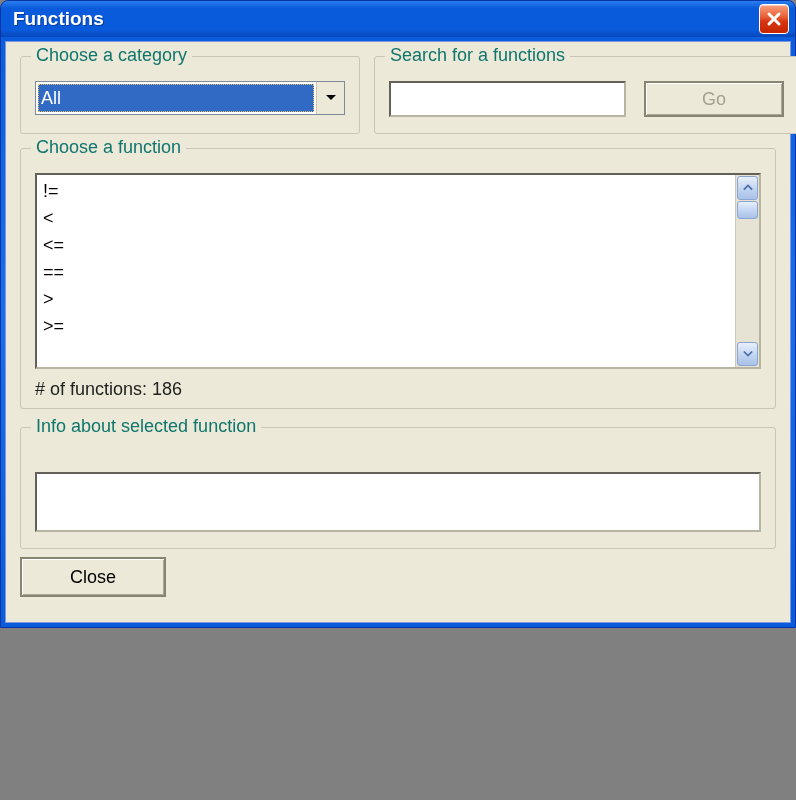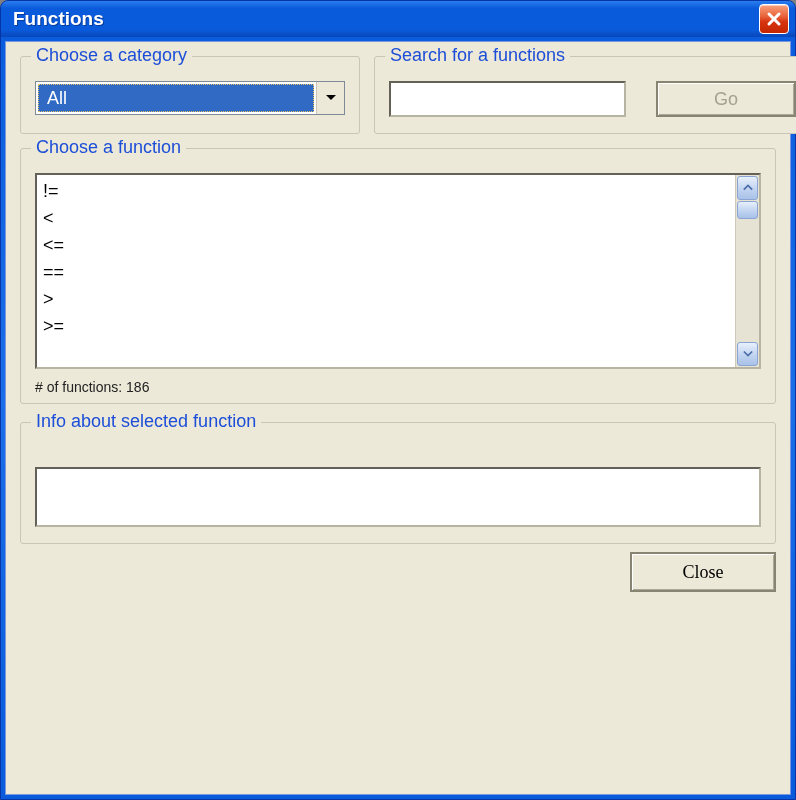--- a/index.html
+++ b/index.html
@@ -10,21 +10,21 @@
     body {
       font-family: "Tahoma", "Arial", sans-serif;
       font-size: 17px;
       background: #808080;
       width: 796px;
       height: 800px;
       overflow: hidden;
     }
     .window {
       width: 796px;
-      height: 800px;
+      height: 628px;
       background: linear-gradient(to bottom, #0a5bdc 0%, #1b6de8 50%, #0a5bdc 100%);
       border: 1px solid #0734a6;
       border-radius: 8px 8px 0 0;
       display: flex;
       flex-direction: column;
     }
     .titlebar {
       height: 36px;
       background: linear-gradient(to bottom, #2a7eee 0%, #0a5bdc 20%, #0a5bdc 80%, #0846b8 100%);
       border-radius: 7px 7px 0 0;
@@ -77,21 +77,21 @@
       padding: 24px 14px 16px 14px;
       background: #ece9d8;
     }
     .groupbox-legend {
       position: absolute;
       top: -12px;
       left: 10px;
       background: #ece9d8;
       padding: 0 5px;
       font-size: 18px;
-      color: #1d4ed8;
+      color: #0f766e;
     }
     .gb-category {
       flex: 0 0 340px;
     }
     .gb-search {
       flex: 1;
     }
     .dropdown {
       display: flex;
       align-items: stretch;
@@ -101,21 +101,21 @@
       width: 100%;
       cursor: pointer;
     }
     .dropdown-inner {
       flex: 1;
       margin: 2px;
       background: #316ac5;
       color: #ffffff;
       display: flex;
       align-items: center;
-      padding: 0 8px;
+      padding: 0 2px;
       border: 1px dotted #e5c365;
       font-size: 18px;
     }
     .dropdown-arrow {
       width: 28px;
       display: flex;
       align-items: center;
       justify-content: center;
       background: #ece9d8;
       border-left: 1px solid #c9c6b8;
@@ -144,21 +144,20 @@
       box-shadow: inset 1px 1px 0 #fff, inset -1px -1px 0 #aca899;
       font-family: inherit;
       font-size: 18px;
       cursor: pointer;
       padding: 4px 0;
       text-align: center;
     }
     .btn-go {
       width: 140px;
       color: #a5a191;
-      margin-left: 12px;
     }
     .gb-functions {
       margin-bottom: 18px;
       padding-bottom: 8px;
     }
     .listbox-wrap {
       display: flex;
       border: 2px inset #b8b4a2;
       background: #ffffff;
       height: 196px;
@@ -209,40 +208,39 @@
       left: 1px;
       right: 1px;
       height: 18px;
       background: linear-gradient(to bottom, #e8f0fb 0%, #c4d6f2 50%, #a9c2e8 100%);
       border: 1px solid #8aa4d4;
       border-radius: 3px;
       cursor: pointer;
     }
     .count-label {
       margin-top: 10px;
-      font-size: 14px;
+      font-size: 18px;
       color: #222;
     }
     .gb-info {
       margin-bottom: 2px;
     }
     .info-box {
       margin-top: 20px;
       height: 60px;
       border: 2px inset #b8b4a2;
       background: #ffffff;
       padding: 4px;
       font-size: 17px;
       color: #000;
     }
     .bottom-row {
       display: flex;
-      justify-content: flex-end;
+      justify-content: flex-start;
       padding-top: 6px;
-      font-family: Liberation Serif, serif;
     }
     .btn-close {
       width: 146px;
       height: 40px;
       color: #000;
     }
   </style>
 </head>
 <body>
 

